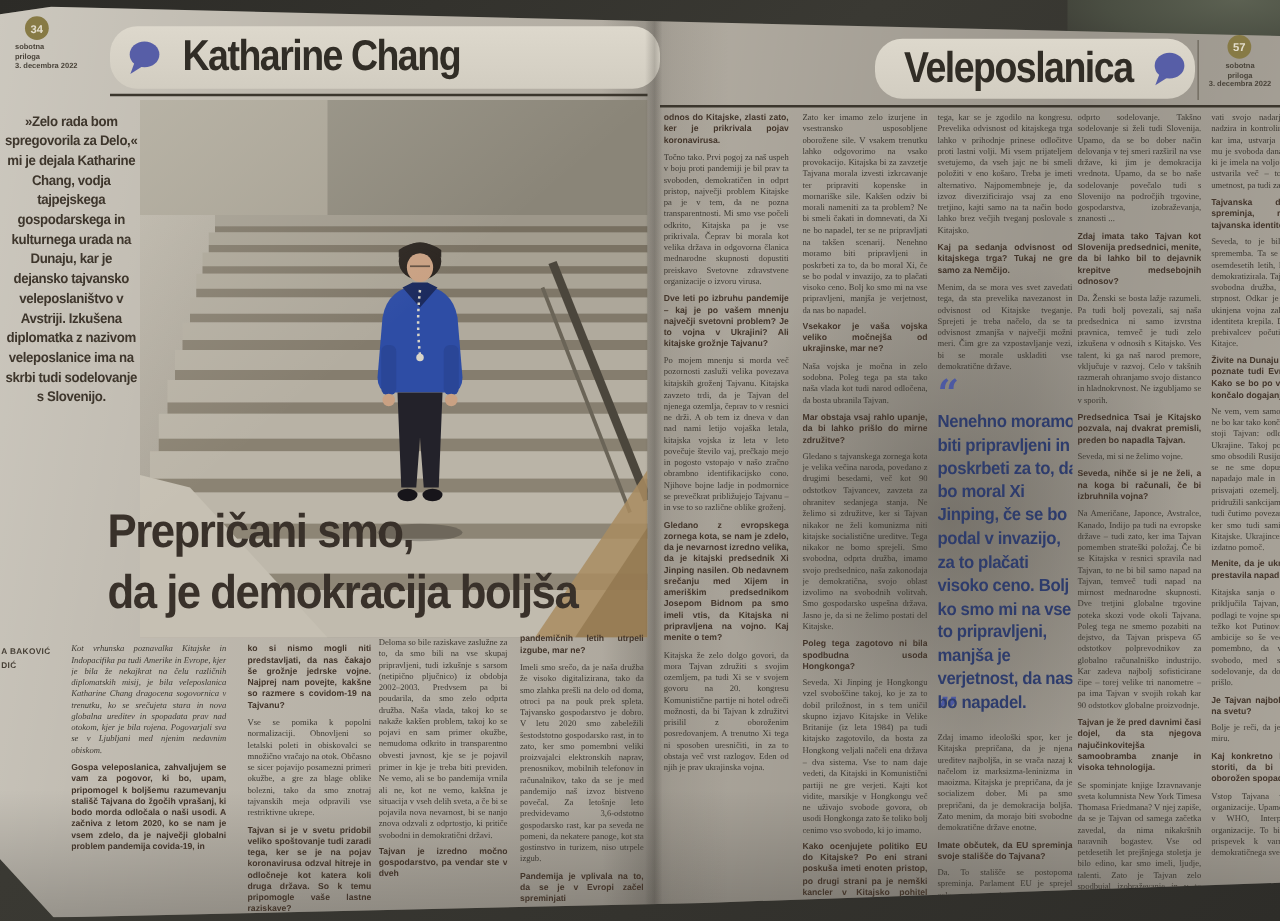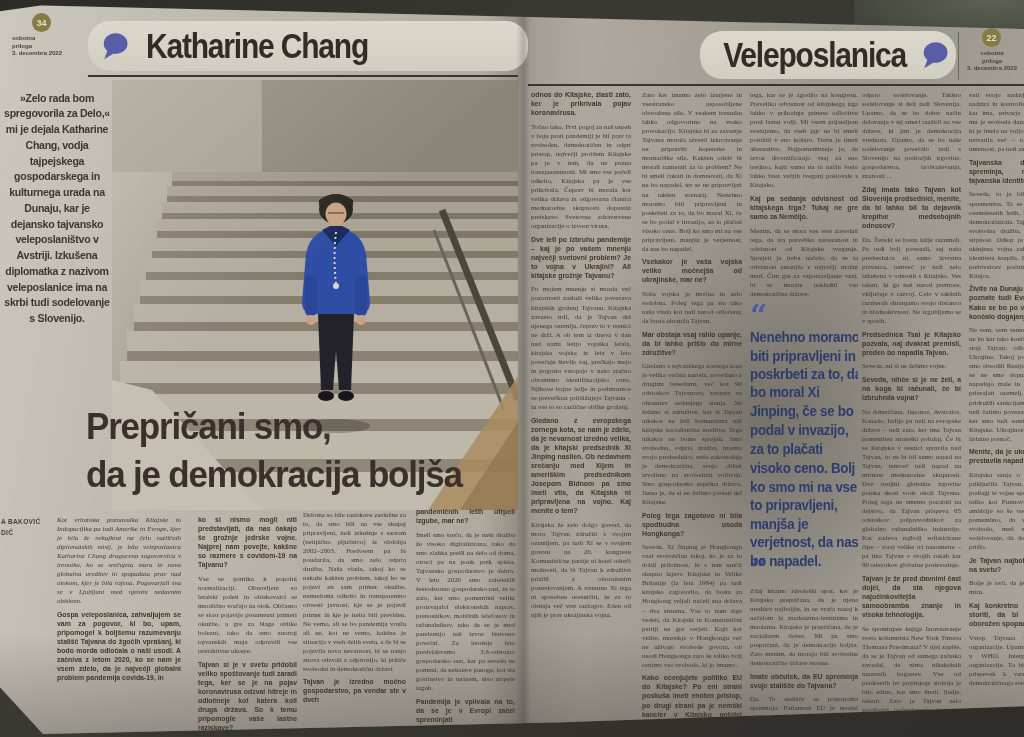--- a/index.html
+++ b/index.html
@@ -43,21 +43,21 @@
 </style>
 </head>
 <body>
 
 <div class="backdrop"></div>
 <div class="table-corner"></div>
 
 <div class="paper">
 
   <section>
-    <div class="badge" style="left:32px;top:9px;">34</div>
+    <div class="badge" style="left:20px;top:9px;">34</div>
     <div class="edition" style="left:12px;top:31px;">
       <div>sobotna</div>
       <div>priloga</div>
       <div>3. decembra 2022</div>
     </div>
 
     <div class="band" style="left:88px;top:17px;width:430px;height:50px;padding-left:10px;">
       <svg class="bubble" viewBox="0 0 24 24">
         <ellipse cx="12.5" cy="10" rx="9.5" ry="8.3" fill="#575ea7"></ellipse>
         <polygon points="6,15.5 3.4,22.5 11.5,17.5" fill="#575ea7"></polygon>
@@ -177,21 +177,21 @@
 
   <section>
     <div class="band" style="left:700px;top:27px;width:252px;height:48px;justify-content:flex-end;padding-right:4px;">
       <div class="kicker" style="font-size:30px;margin-right:12px;">Veleposlanica</div>
       <svg class="bubble" viewBox="0 0 24 24">
         <ellipse cx="12.5" cy="10" rx="9.5" ry="8.3" fill="#575ea7"></ellipse>
         <polygon points="6,15.5 3.4,22.5 11.5,17.5" fill="#575ea7"></polygon>
       </svg>
     </div>
     <div class="divline" style="left:958px;top:28px;height:48px;"></div>
-    <div class="badge" style="left:982px;top:24px;">22</div>
+    <div class="badge" style="left:982px;top:24px;">57</div>
     <div class="edition" style="left:966px;top:46px;text-align:center;width:52px;">
       <div>sobotna</div>
       <div>priloga</div>
       <div>3. decembra 2022</div>
     </div>
     <div class="rule" style="left:528px;top:80px;width:496px;"></div>
 
     <div class="col" style="left:531px;top:86px;width:100px;height:642px;">
         <p class="para para-q">odnos do Kitajske, zlasti zato, ker je prikrivala pojav koronavirusa.</p>
         <p class="para para-a">Točno tako. Prvi pogoj za naš uspeh v boju proti pandemiji je bil prav ta svoboden, demokratičen in odprt pristop, največji problem Kitajske pa je v tem, da ne pozna transparentnosti. Mi smo vse počeli odkrito, Kitajska pa je vse prikrivala. Čeprav bi morala kot velika država in odgovorna članica mednarodne skupnosti dopustiti preiskavo Svetovne zdravstvene organizacije o izvoru virusa.</p>

